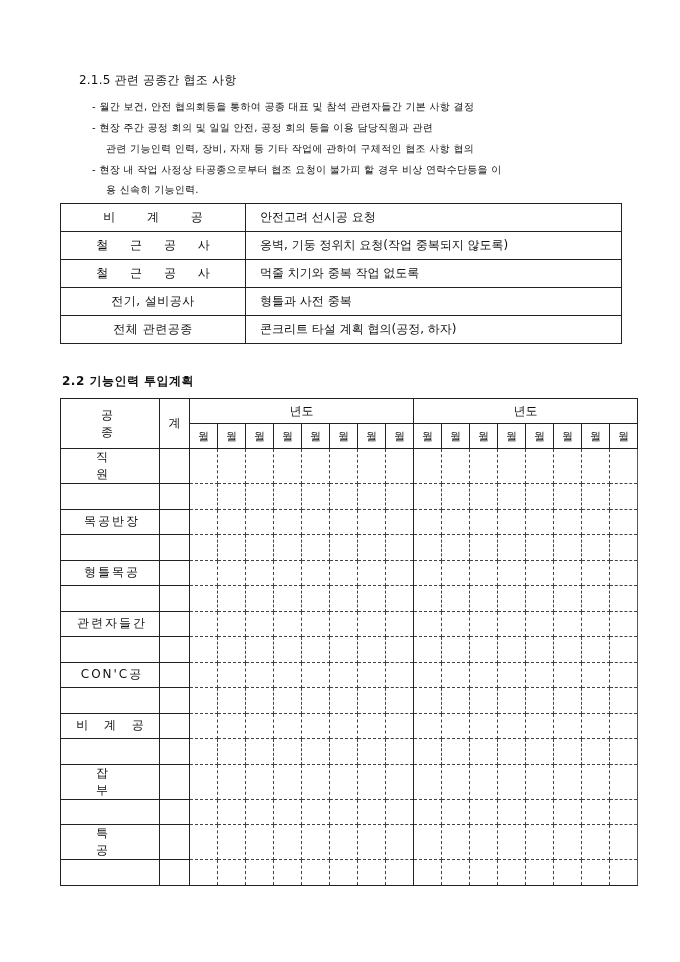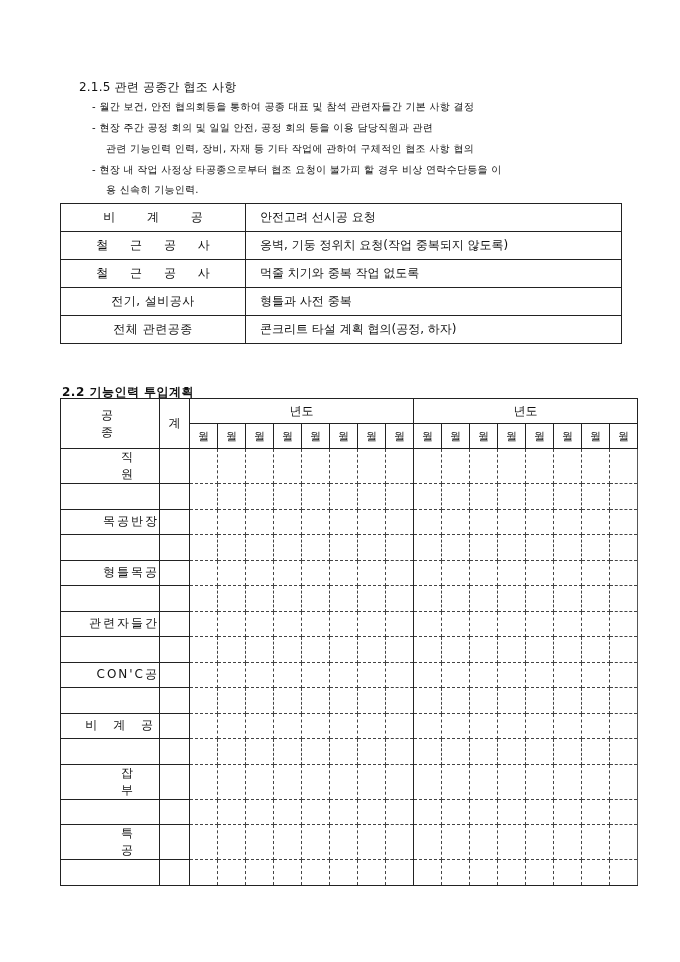--- a/index.html
+++ b/index.html
@@ -11,21 +11,21 @@
       width: 680px;
       height: 962px;
       position: relative;
       font-family: "DejaVu Sans", "Liberation Sans", sans-serif;
       color: #111111;
       overflow: hidden;
     }
     .section-title {
       position: absolute;
       left: 79px;
-      top: 79px;
+      top: 72px;
       font-size: 12px;
       letter-spacing: 0.2px;
     }
     .bullet {
       position: absolute;
       left: 92px;
       font-size: 10px;
       white-space: nowrap;
       letter-spacing: 0.3px;
     }
@@ -53,21 +53,21 @@
     }
     .coop-table td.trade.spaced { letter-spacing: 14px; padding-left: 14px; }
     .coop-table td.trade.spaced2 { letter-spacing: 9px; padding-left: 9px; }
     .coop-table td.desc {
       padding-left: 14px;
       text-align: left;
     }
     .plan-title {
       position: absolute;
       left: 62px;
-      top: 384px;
+      top: 373px;
       font-size: 12px;
       font-weight: bold;
       letter-spacing: 0.5px;
     }
     
     .plan-table {
       position: absolute;
       left: 60px;
       top: 398px;
       border-collapse: collapse;
@@ -83,21 +83,21 @@
     .plan-table th.trade-h { width: 82px; letter-spacing: 22px; padding-left: 16px; }
     .plan-table th.total-h { width: 29px; }
     .plan-table th.year-h { height: 24px; }
     .plan-table th.month-h {
       width: 27px;
       height: 24px;
       font-size: 11px;
     }
     .plan-table td.trade-c {
       height: 24.5px;
-      text-align: right;
+      text-align: center;
       padding-left: 4px;
     }
     .plan-table td.m {
       border-top: 1px dashed #444;
       border-bottom: 1px dashed #444;
       border-left: 1px dashed #444;
       border-right: 1px dashed #444;
     }
     .plan-table td.m.first { border-left: 1px solid #222; }
     .plan-table td.m.yearend { border-right: 1px solid #222; }

